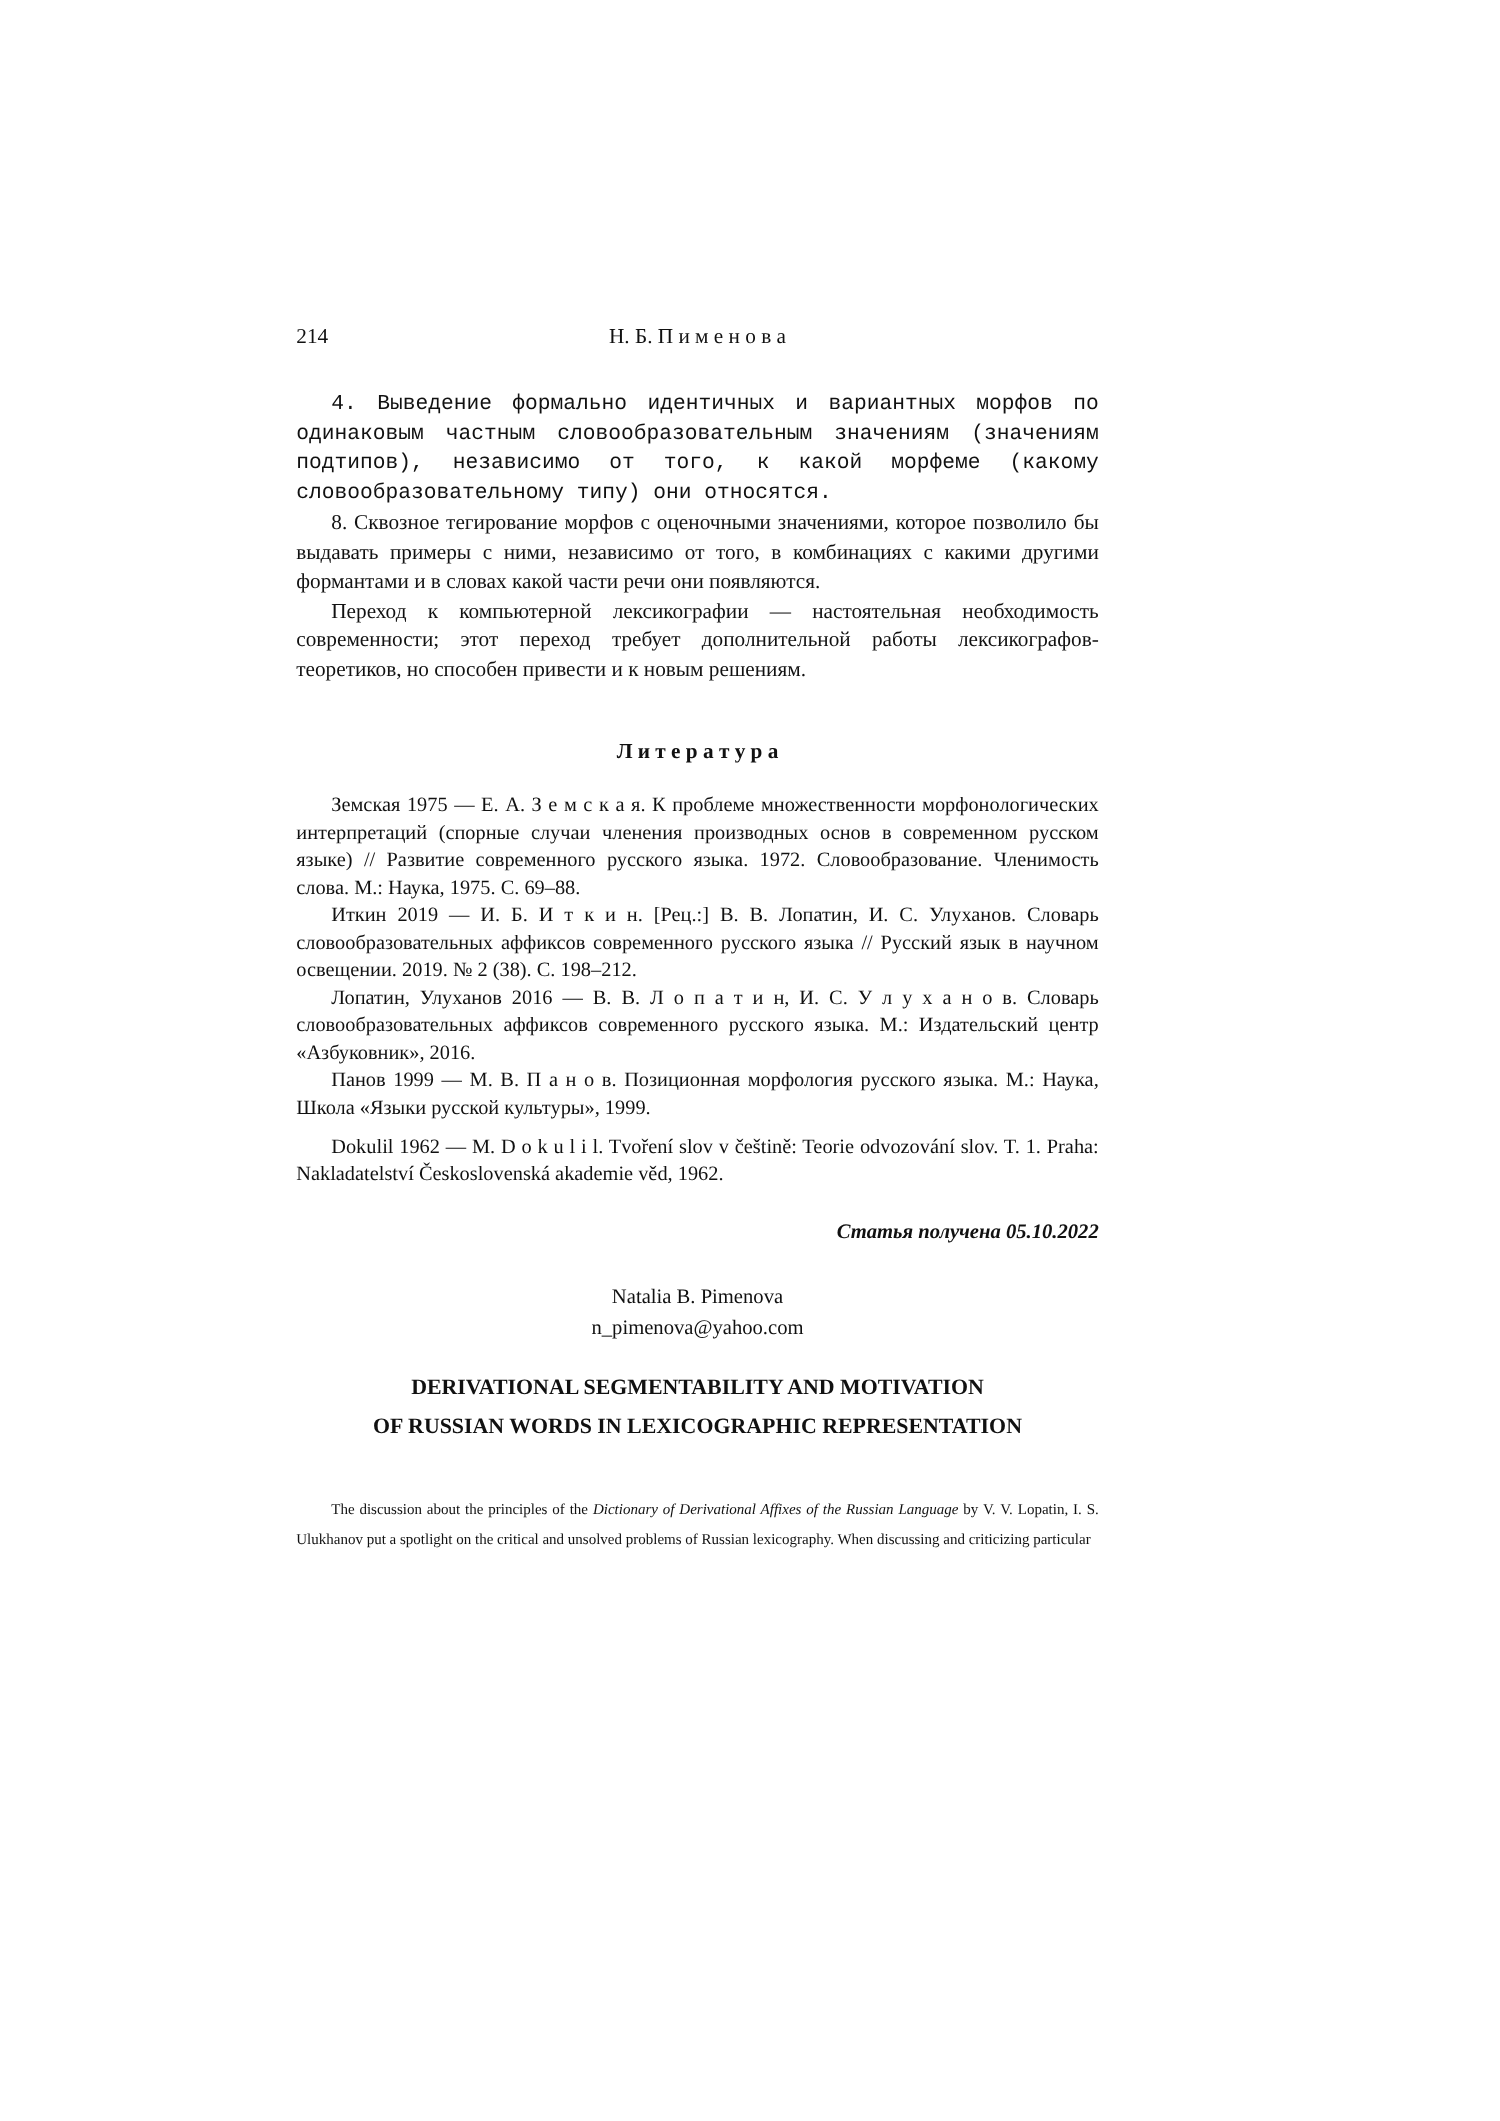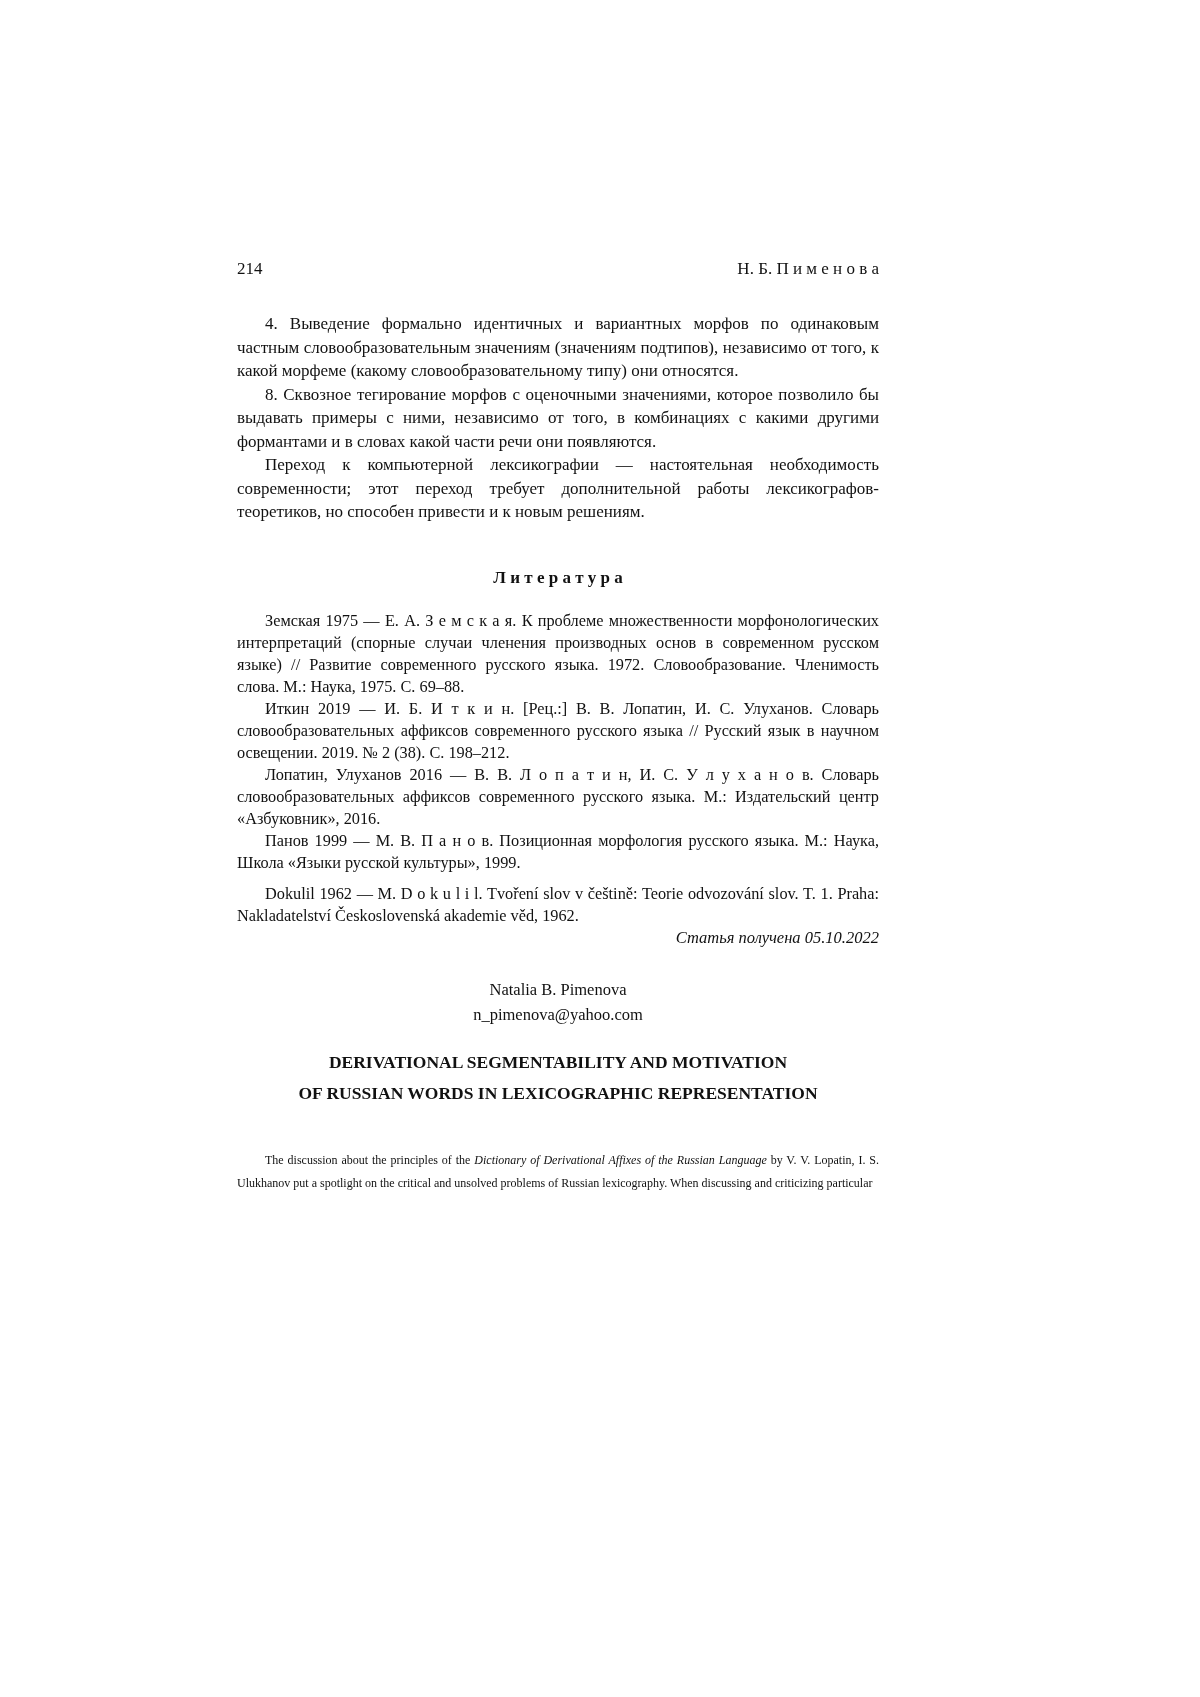--- a/index.html
+++ b/index.html
@@ -31,49 +31,51 @@
     line-height: 22px;
     height: 22px;
   }
   .page-num {
     position: absolute;
     left: 0;
     top: 0;
   }
   .running-head {
     display: block;
-    text-align: right;
+    text-align: center;
   }
   .body-par {
     font-size: 17px;
     line-height: 23.5px;
     text-align: justify;
     text-indent: 28px;
   }
-  .body-par.first { margin-top: 32px; }
+  .body-par.first { margin-top: 32px; font-family: Liberation Mono, monospace; }
   .lit-heading {
     margin-top: 42px;
     text-align: center;
     font-weight: bold;
     font-size: 17px;
     line-height: 24px;
   }
   .refs { margin-top: 20px; }
   .ref {
     font-size: 16.3px;
     line-height: 22px;
     text-align: justify;
     text-indent: 28px;
   }
   .ref.dokulil { margin-top: 9px; }
   .received {
+    margin-top: 24px;
     text-align: right;
     font-style: italic;
     font-size: 16.5px;
     line-height: 22px;
+    font-weight: bold;
   }
   .author-block {
     margin-top: 30px;
     text-align: center;
     font-size: 16.5px;
     line-height: 21px;
   }
   .author-block .author-name { margin-bottom: 4px; }
   .en-title {
     margin-top: 22px;

